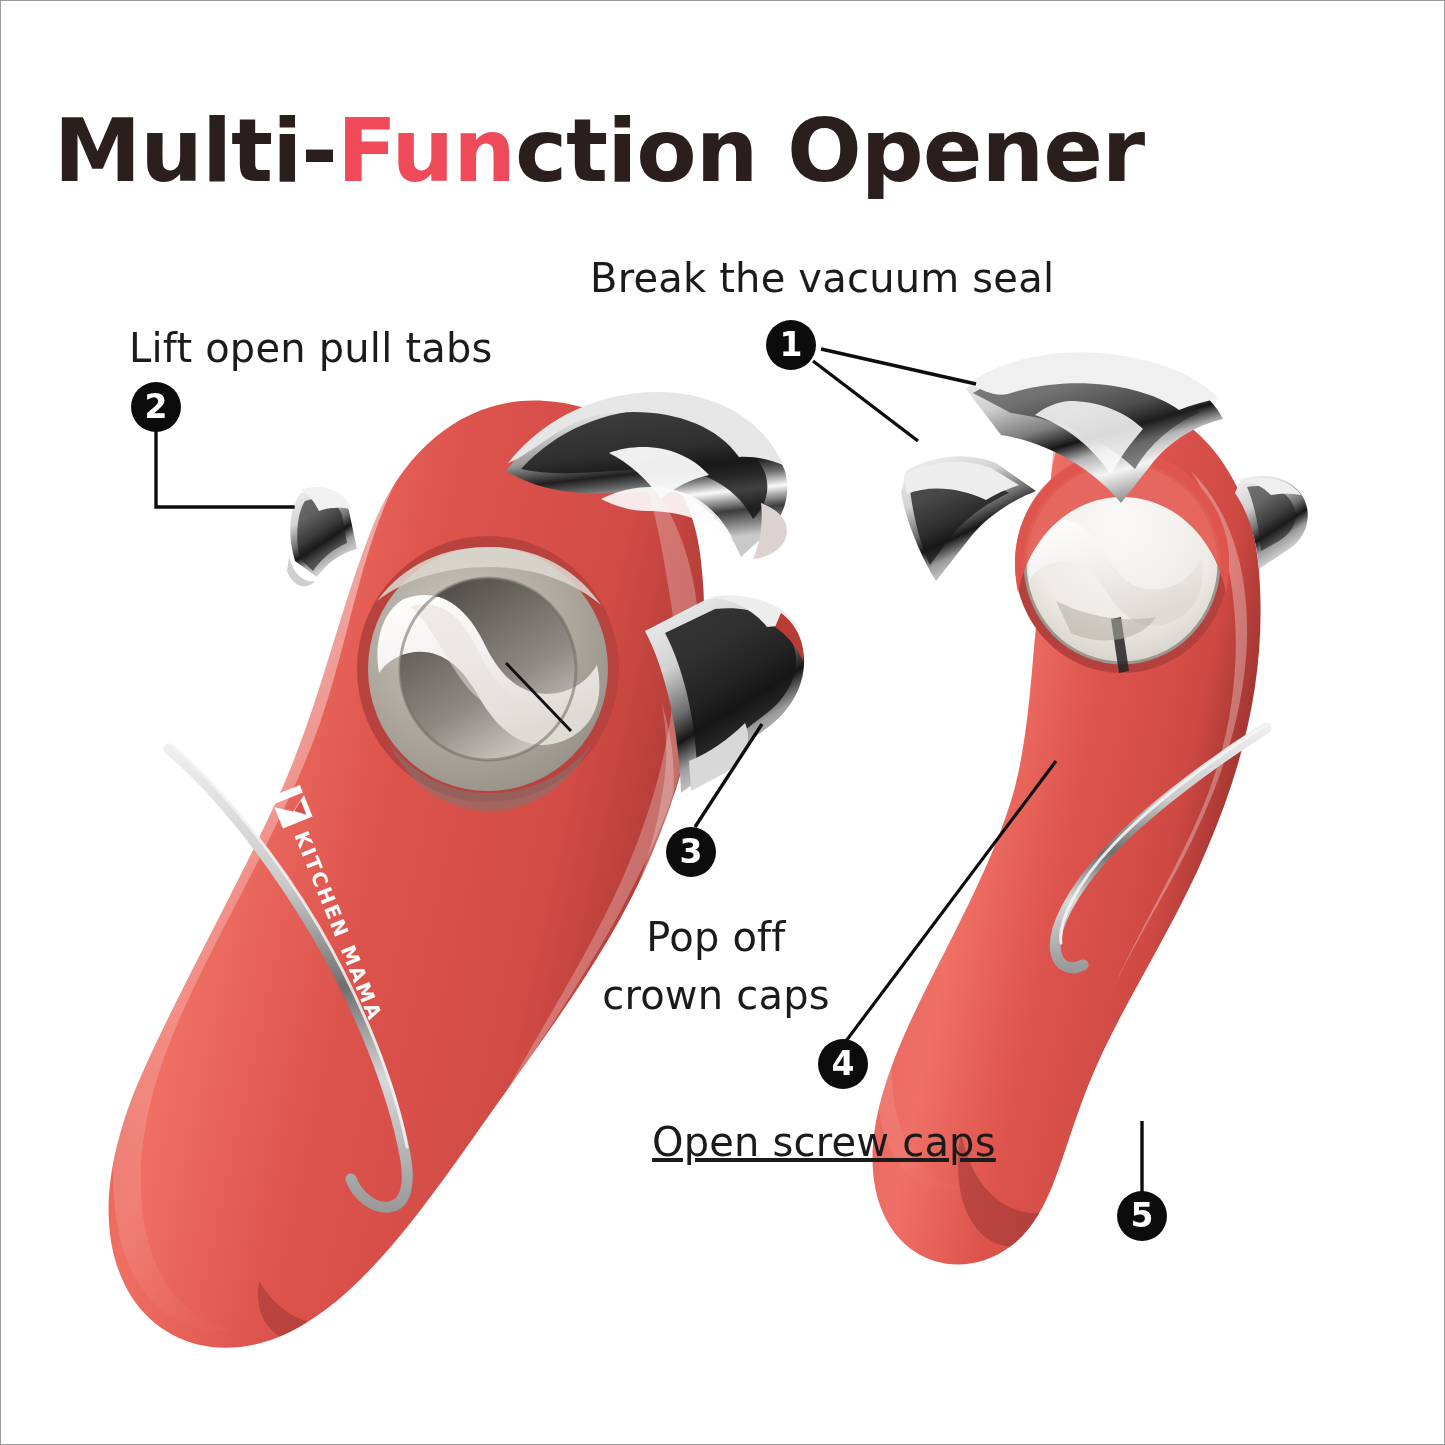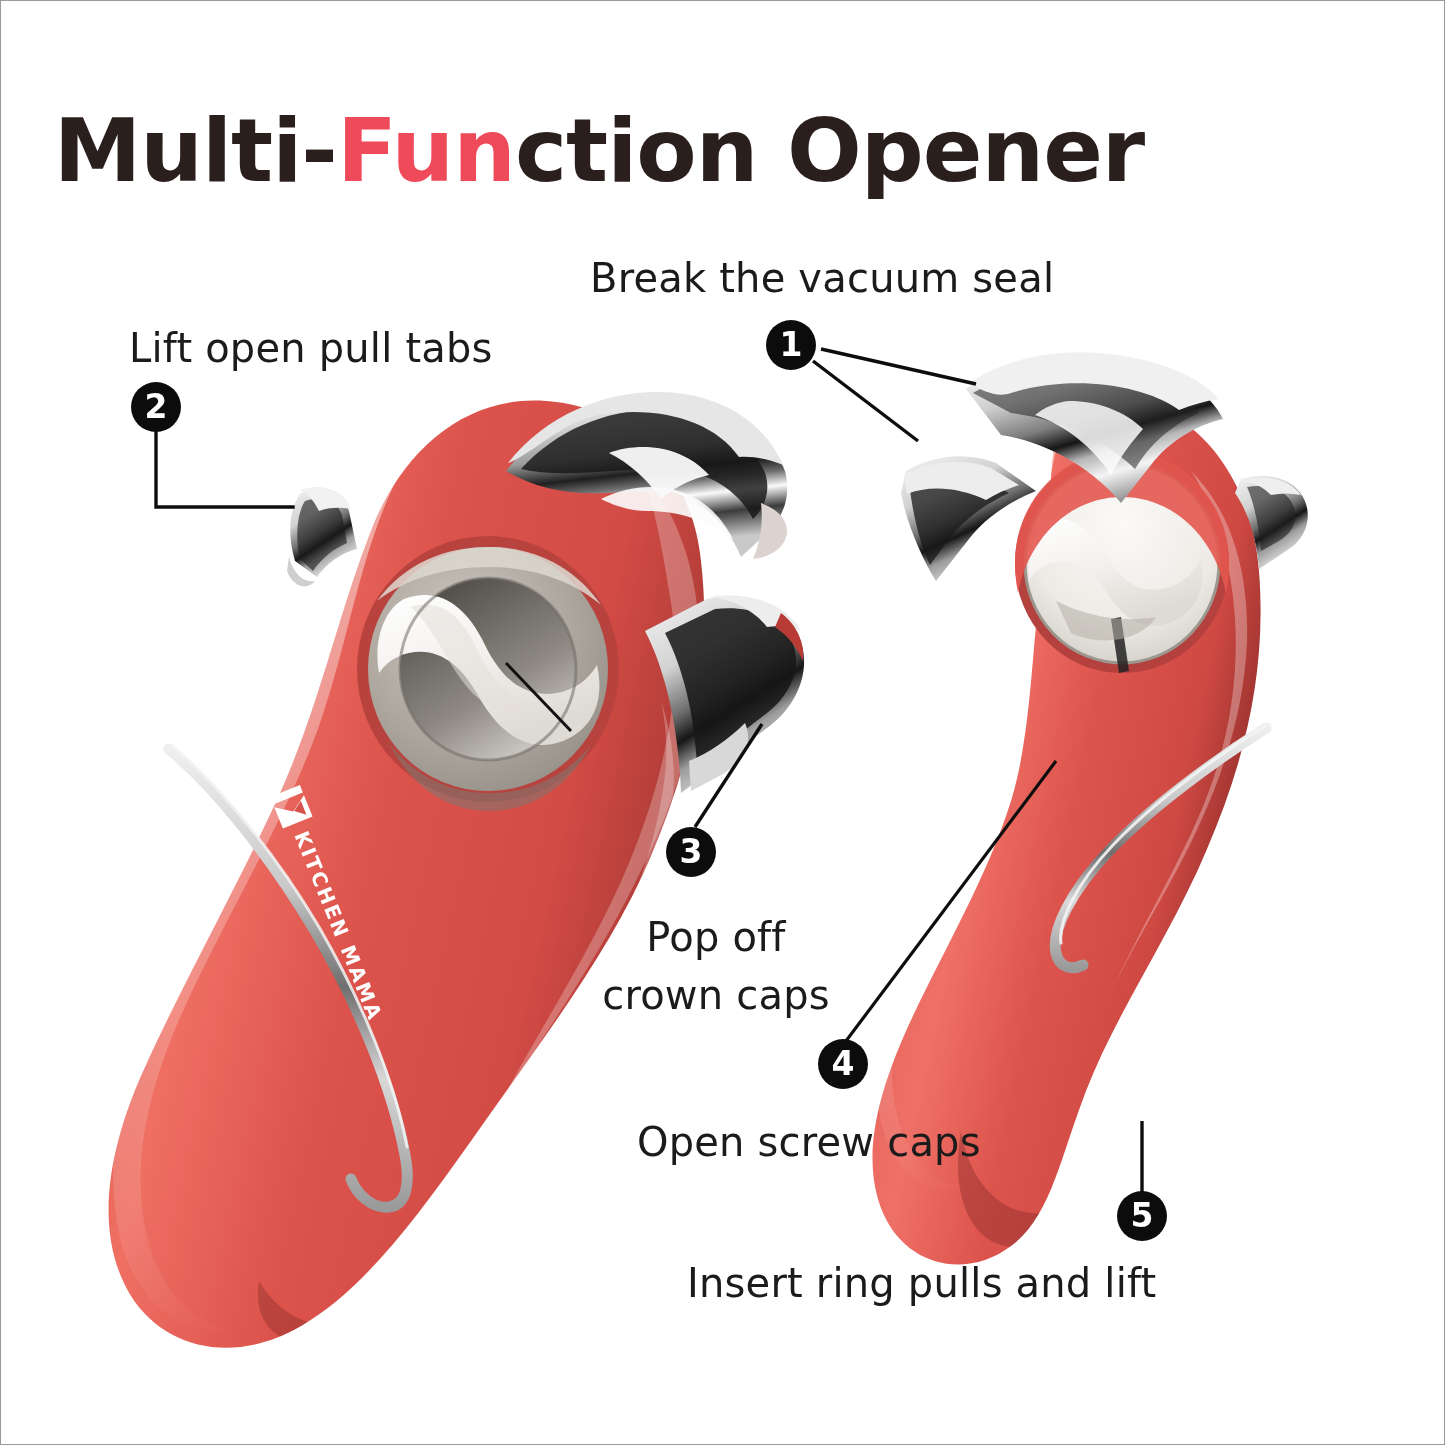--- a/index.html
+++ b/index.html
@@ -397,23 +397,22 @@
     <span>Multi-</span><span class="accent">Fun</span><span>ction Opener</span>
   </div>
 
   <div class="callout-label" style="top:248px; left:541px;margin-left:48px;">Break the vacuum seal</div>
 
   <div class="callout-label" style="top:318px; left:128px;">Lift open pull tabs</div>
 
   <div class="callout-label cl-center" style="top:907px; left:560px; width:310px;">Pop off
 crown caps</div>
 
-  <div class="callout-label" style="top:1112px; left:636px;">Open screw caps</div>
-
-  <div class="callout-label" style="top:1253px; left:686px;">Insert ring pulls and lift</div>
+  <div class="callout-label" style="top:1112px; left:651px;text-decoration:underline;">Open screw caps</div>
+
 
   <div class="badge" style="top:319px; left:765px;">1</div>
 
   <div class="badge" style="top:381px; left:130px;">2</div>
 
   <div class="badge" style="top:826px; left:665px;">3</div>
 
   <div class="badge" style="top:1038px; left:817px;">4</div>
 
   <div class="badge" style="top:1190px; left:1116px;">5</div>

